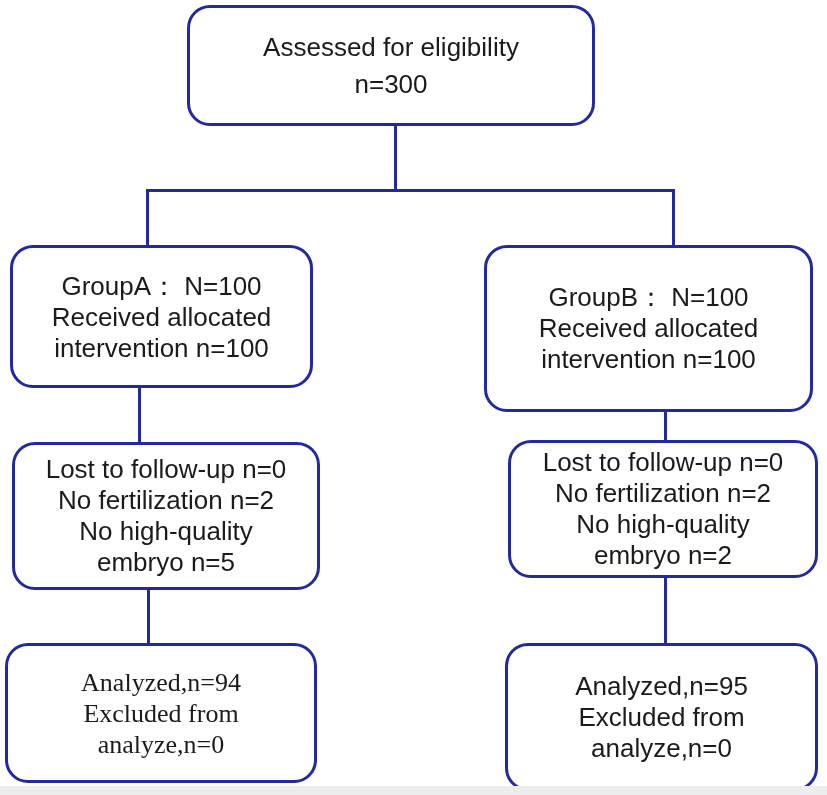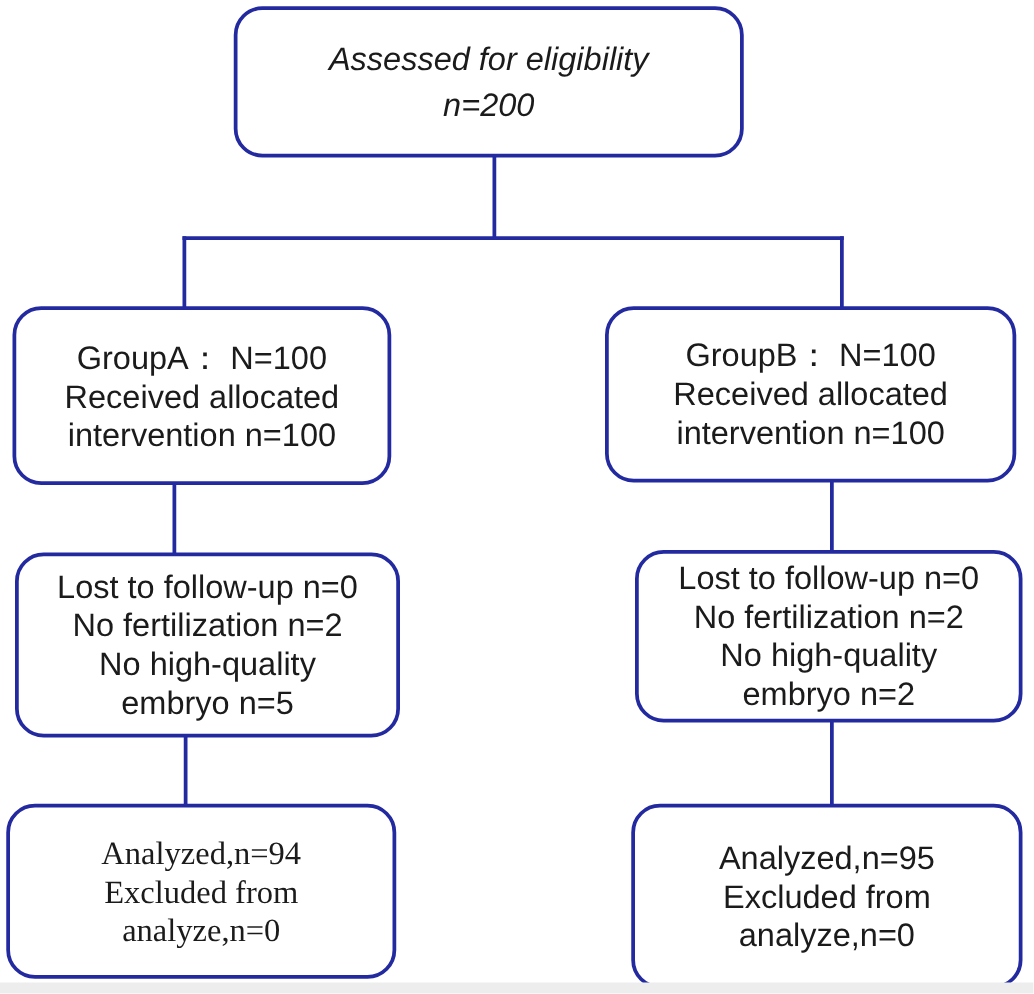--- a/index.html
+++ b/index.html
@@ -21,23 +21,23 @@
     flex-direction: column;
     align-items: center;
     justify-content: center;
     text-align: center;
     font-size: 26px;
     line-height: 31px;
     color: #1b1b1b;
   }
   .box .line { white-space: nowrap; }
 
-  #box-assessed   { left: 187px; top: 5px;   width: 408px; height: 121px; line-height: 37px; font-style: italic; }
+  #box-assessed   { left: 187px; top: 5px;   width: 408px; height: 121px; line-height: 37px; }
   #box-groupA     { left: 10px;  top: 245px; width: 303px; height: 143px; justify-content: flex-start; padding-top: 23px; }
-  #box-groupB     { left: 484px; top: 245px; width: 329px; height: 141px; }
+  #box-groupB     { left: 484px; top: 245px; width: 329px; height: 167px; }
   #box-lostA      { left: 12px;  top: 442px; width: 308px; height: 148px; }
   #box-lostB      { left: 508px; top: 440px; width: 310px; height: 138px; }
   #box-analyzedA  { left: 5px;   top: 643px; width: 312px; height: 140px; font-family: Liberation Serif, serif; }
   #box-analyzedB  { left: 505px; top: 643px; width: 313px; height: 148px; }
 
   .conn { position: absolute; background: var(--accent, #232AA0); }
   #conn-top-v       { left: 394px; top: 124px; width: 3px;   height: 67px; }
   #conn-branch-h    { left: 146px; top: 189px; width: 529px; height: 3px; }
   #conn-branch-l    { left: 146px; top: 189px; width: 3px;   height: 58px; }
   #conn-branch-r    { left: 672px; top: 189px; width: 3px;   height: 58px; }
@@ -62,21 +62,21 @@
   <div class="conn" id="conn-branch-h"></div>
   <div class="conn" id="conn-branch-l"></div>
   <div class="conn" id="conn-branch-r"></div>
   <div class="conn" id="conn-groupA-down"></div>
   <div class="conn" id="conn-groupB-down"></div>
   <div class="conn" id="conn-lostA-down"></div>
   <div class="conn" id="conn-lostB-down"></div>
 
   <div class="box" id="box-assessed">
     <div class="line">Assessed for eligibility</div>
-    <div class="line">n=200</div>
+    <div class="line">n=300</div>
   </div>
 
   <div class="box" id="box-groupA">
     <div class="line">GroupA： N=100</div>
     <div class="line">Received allocated</div>
     <div class="line">intervention n=100</div>
   </div>
 
   <div class="box" id="box-groupB">
     <div class="line">GroupB： N=100</div>

